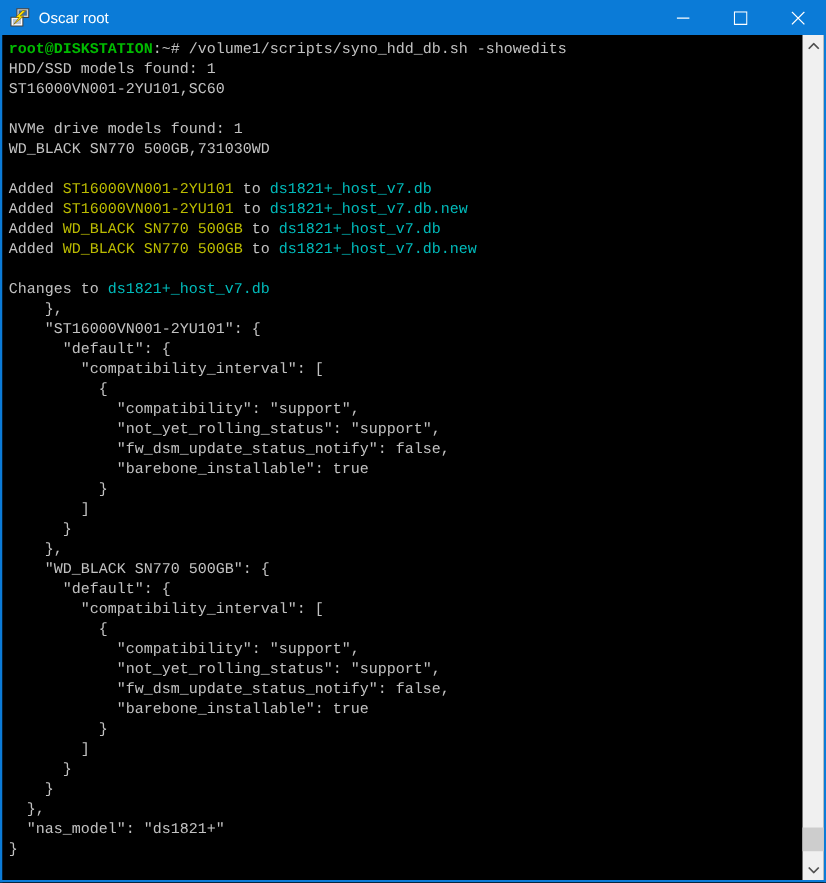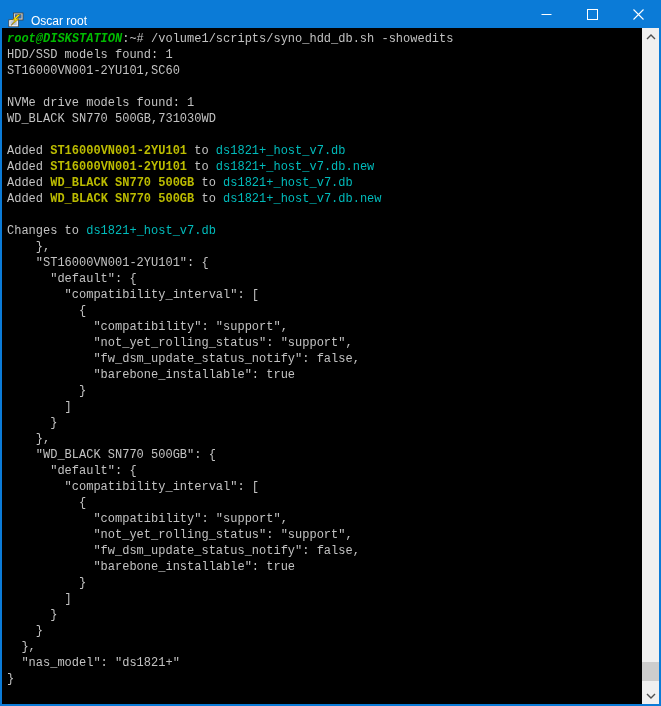--- a/index.html
+++ b/index.html
@@ -11,21 +11,21 @@
   }
   .window {
     width:661px; height:706px;
     display:flex; flex-direction:column;
     background:#000;
   }
   
   .titlebar {
     flex:0 0 28px;
     background:var(--titlebar,#0b7bd7);
-    display:flex; align-items:flex-end;
+    display:flex; align-items:center;
     color:#fff;
     user-select:none;
   }
   .app-icon {
     width:16px; height:16px;
     margin-left:8px; margin-right:7px;
     display:inline-flex; align-items:center; justify-content:center;
   }
   .title {
     font-size:12px;
@@ -54,23 +54,23 @@
     padding:3px 0 0 5px;
     font-family:"Liberation Mono","DejaVu Sans Mono",monospace;
     font-size:12px;
     line-height:16px;
     white-space:pre;
     overflow:hidden;
   }
   .tline { height:16px; }
   .c-fg { color:var(--fg,#c2c2c2);font-family:Liberation Mono, monospace; }
   .c-g  { color:var(--green,#00bb00); }
-  .c-y  { color:var(--yellow,#bbbb00);font-weight:bold; }
+  .c-y  { color:var(--yellow,#bbbb00); }
   .c-c  { color:var(--cyan,#00bbbb); }
-  .bold { font-weight:bold;font-style:italic; }
+  .bold { font-weight:bold; }
   
   .scrollbar {
     flex:0 0 17px;
     background:var(--sb-track,#f0f0f0);
     position:relative;
   }
   .sb-arrow {
     position:absolute; left:0; right:0; height:17px;
     display:flex; align-items:center; justify-content:center;
   }

